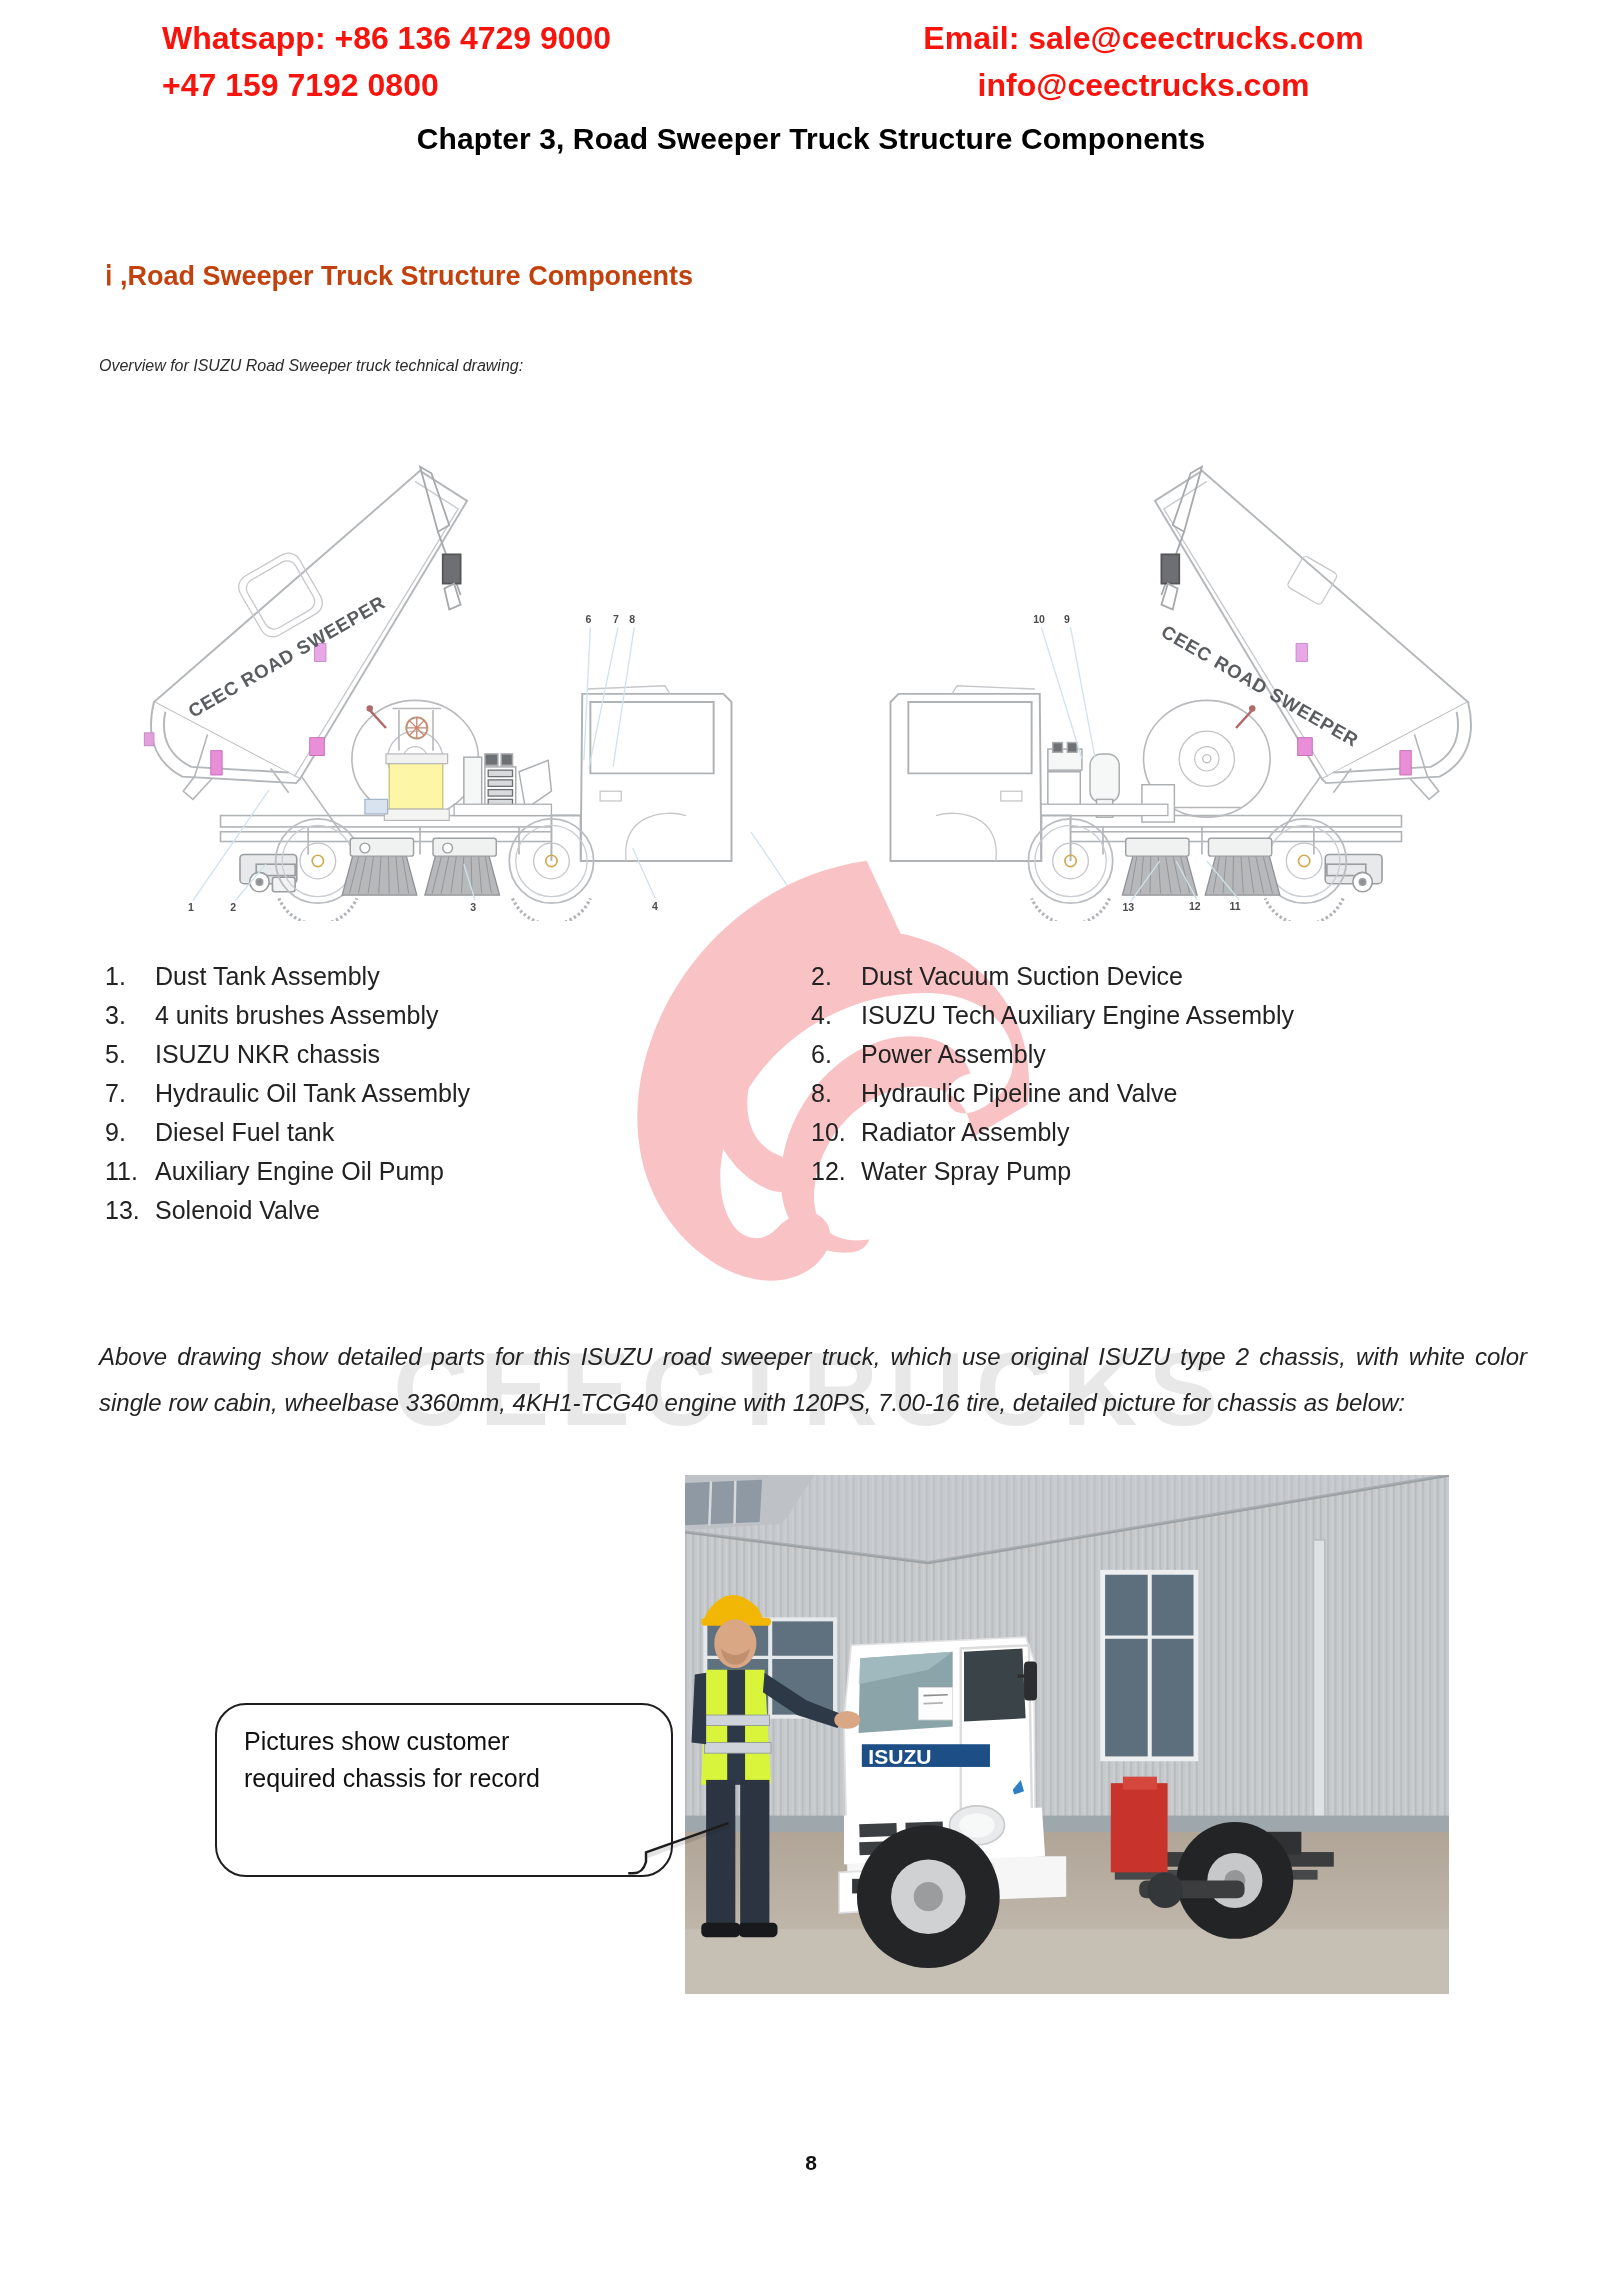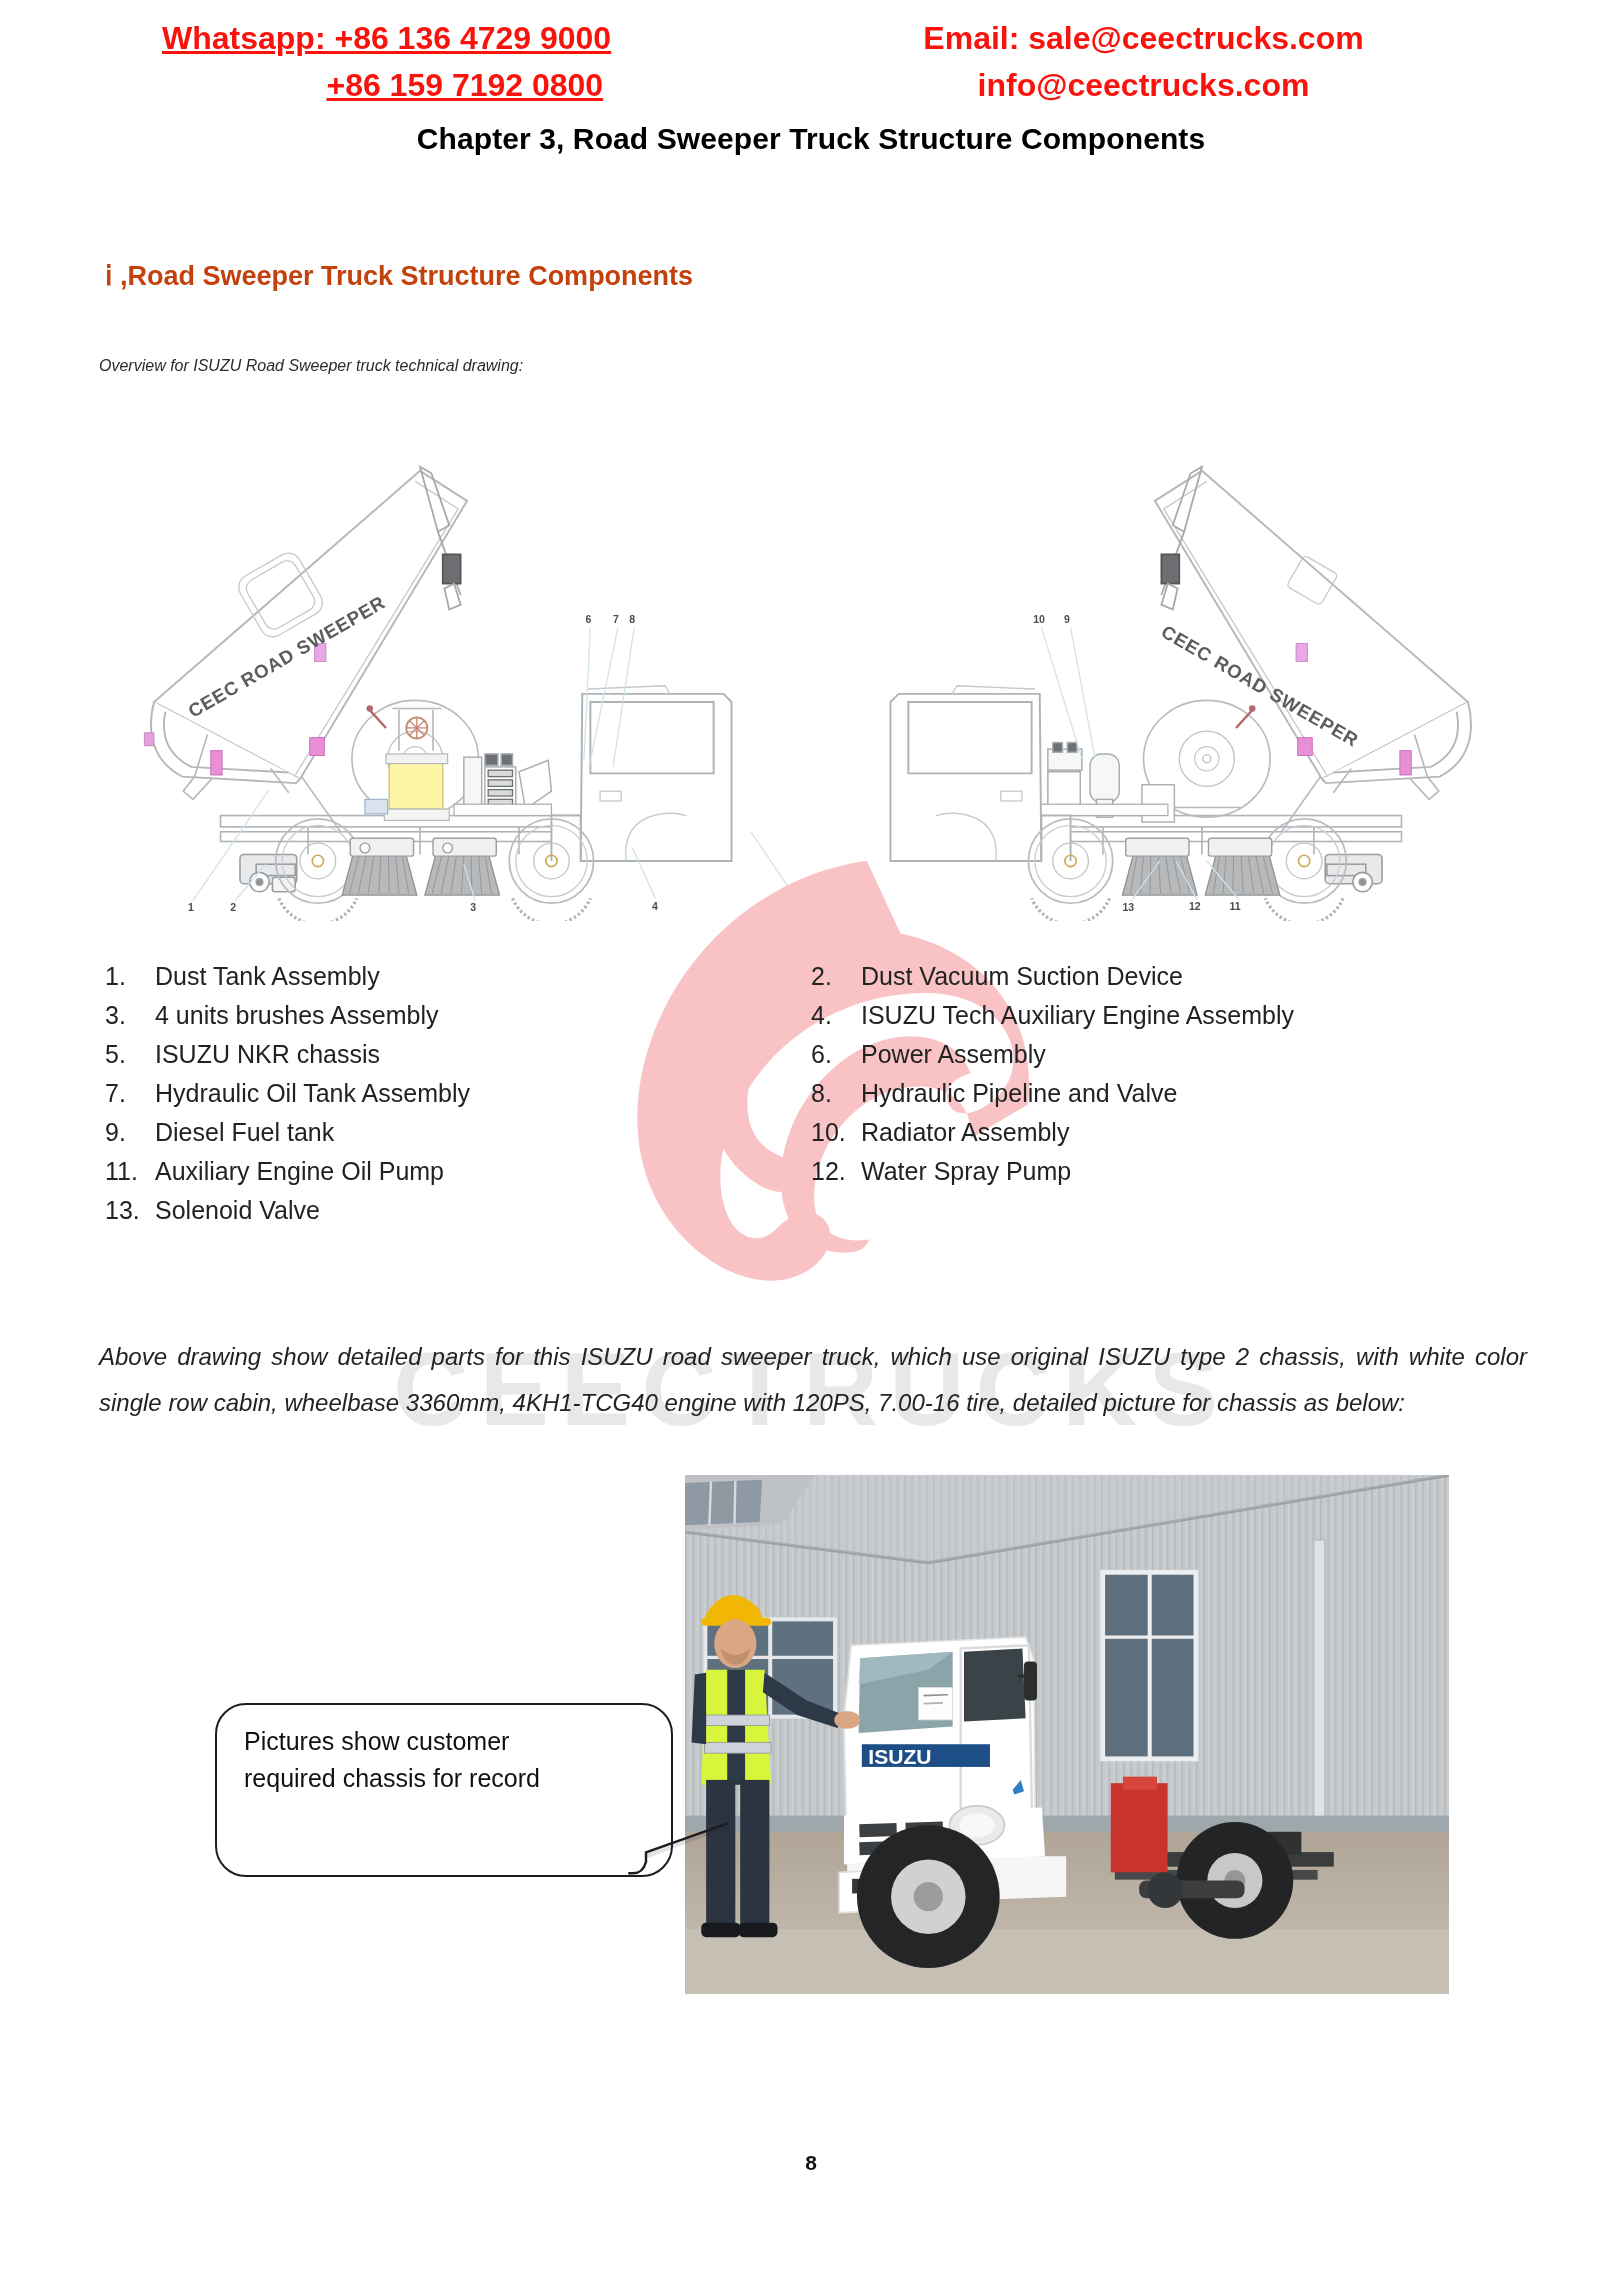--- a/index.html
+++ b/index.html
@@ -24,21 +24,21 @@
     height: 97px;
   }
   .contact-col {
     position: absolute;
     color: #f8140c;
     font-size: 32px;
     font-weight: 700;
     line-height: 47px;
     white-space: nowrap;
   }
-  .contact-left  { left: 162px; top: 0; text-align: right; text-decoration: underline; }
+  .contact-left  { left: 162px; top: 0; text-align: left; }
   .contact-left .line2 { display: block; padding-right: 8px; }
   .contact-right { left: 892px; top: 0; text-align: center; width: 503px;}
   .contact-right .line2 { display: block; }
 
   .chapter-title {
     position: absolute;
     left: 0; top: 122px;
     width: 1622px;
     text-align: center;
     font-size: 30px;
@@ -187,21 +187,21 @@
     font-weight: 700;
     color: #111;
   }
 </style>
 </head>
 <body>
 
 <div class="contact-header">
   <div class="contact-col contact-left">
     <span>Whatsapp: +86 136 4729 9000</span>
-    <span class="line2">+86 159 7192 0800</span>
+    <span class="line2">+47 159 7192 0800</span>
   </div>
   <div class="contact-col contact-right">
     <span>Email: sale@ceectrucks.com</span>
     <span class="line2">info@ceectrucks.com</span>
   </div>
 </div>
 
 <div class="chapter-title">Chapter 3, Road Sweeper Truck Structure Components</div>
 
 <div class="section-heading">ⅰ ,Road Sweeper Truck Structure Components</div>

